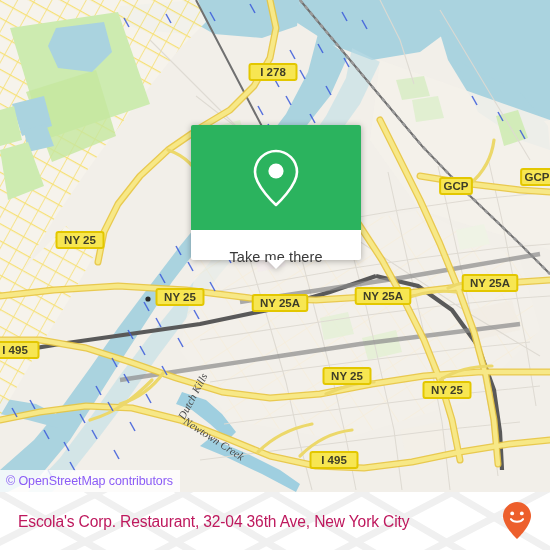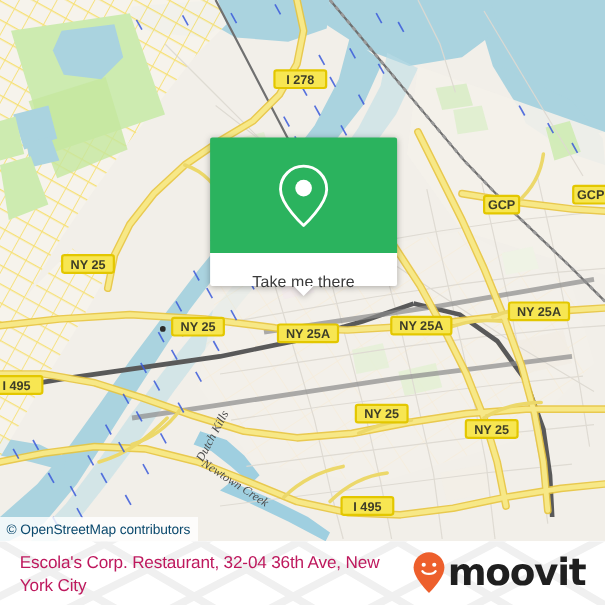--- a/index.html
+++ b/index.html
@@ -33,21 +33,21 @@
   #attribution {
     position: absolute;
     left: 0;
     top: 470px;
     height: 22px;
     padding: 0 7px 0 6px;
     display: flex;
     align-items: center;
     background: rgba(255,255,255,0.82);
     font-size: 12.5px;
-    color: #0c4a6e;
+    color: #8b5cf6;
     letter-spacing: -0.1px;
     white-space: nowrap;
     z-index: 20;
   }
 
   
   #popup {
     position: absolute;
     left: 191px;
     top: 125px;
@@ -439,18 +439,17 @@
     </svg>
     <div id="footer-inner">
       <div id="footer-text">Escola's Corp. Restaurant, 32-04 36th Ave, New York City</div>
       <div id="brand">
         <svg width="30" height="40" viewBox="0 0 30 40">
           <path d="M15 1 C7.3 1 1 7.3 1 15 C1 25 15 38 15 38 C15 38 29 25 29 15 C29 7.3 22.7 1 15 1 Z" fill="#ed5f2c"></path>
           <circle cx="10.2" cy="12.4" r="1.9" fill="#ffffff"></circle>
           <circle cx="19.8" cy="12.4" r="1.9" fill="#ffffff"></circle>
           <path d="M9 18.2 C11.2 21.6 18.8 21.6 21 18.2" fill="none" stroke="#ffffff" stroke-width="2.1" stroke-linecap="round"></path>
         </svg>
-        <span id="brand-wordmark">moovit</span>
       </div>
     </div>
   </div>
 
 </div>
 
 </body></html>

